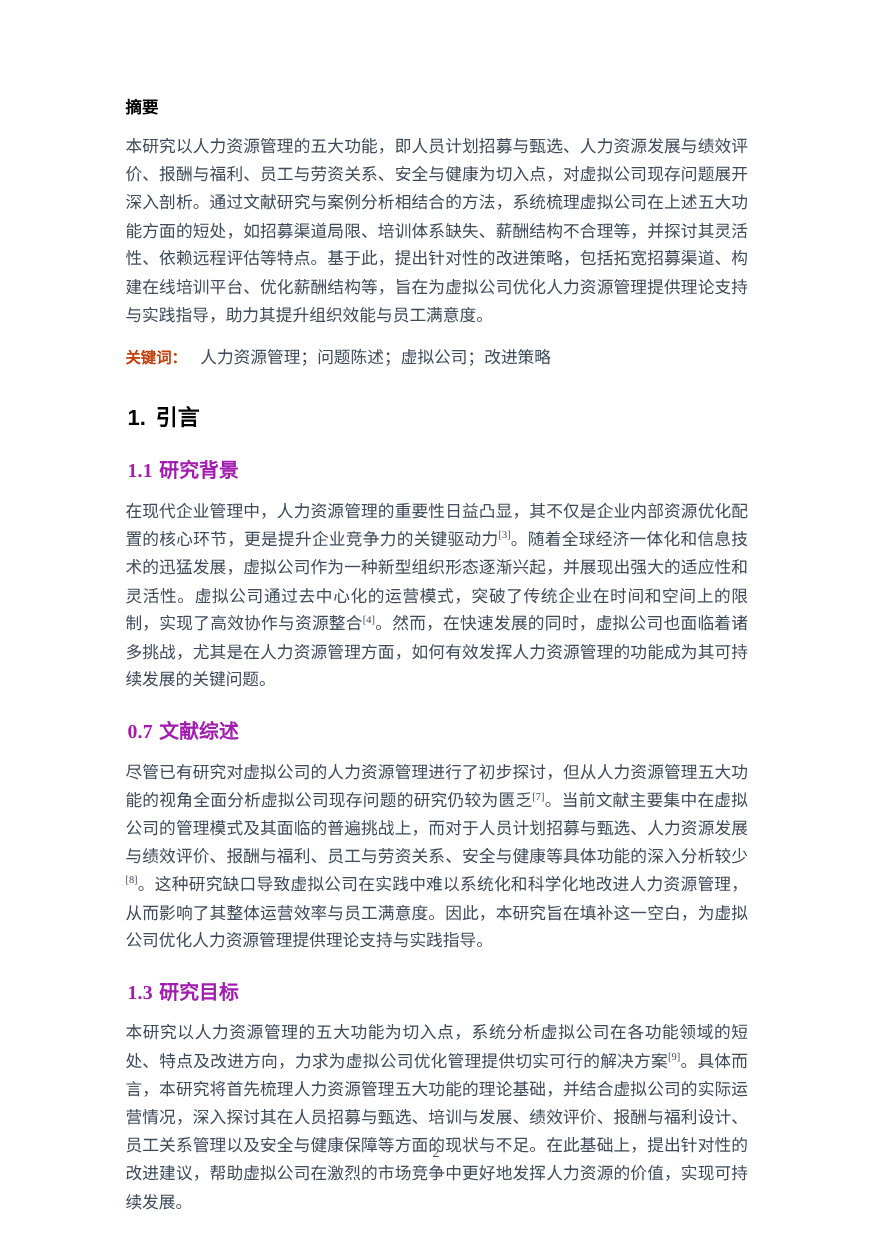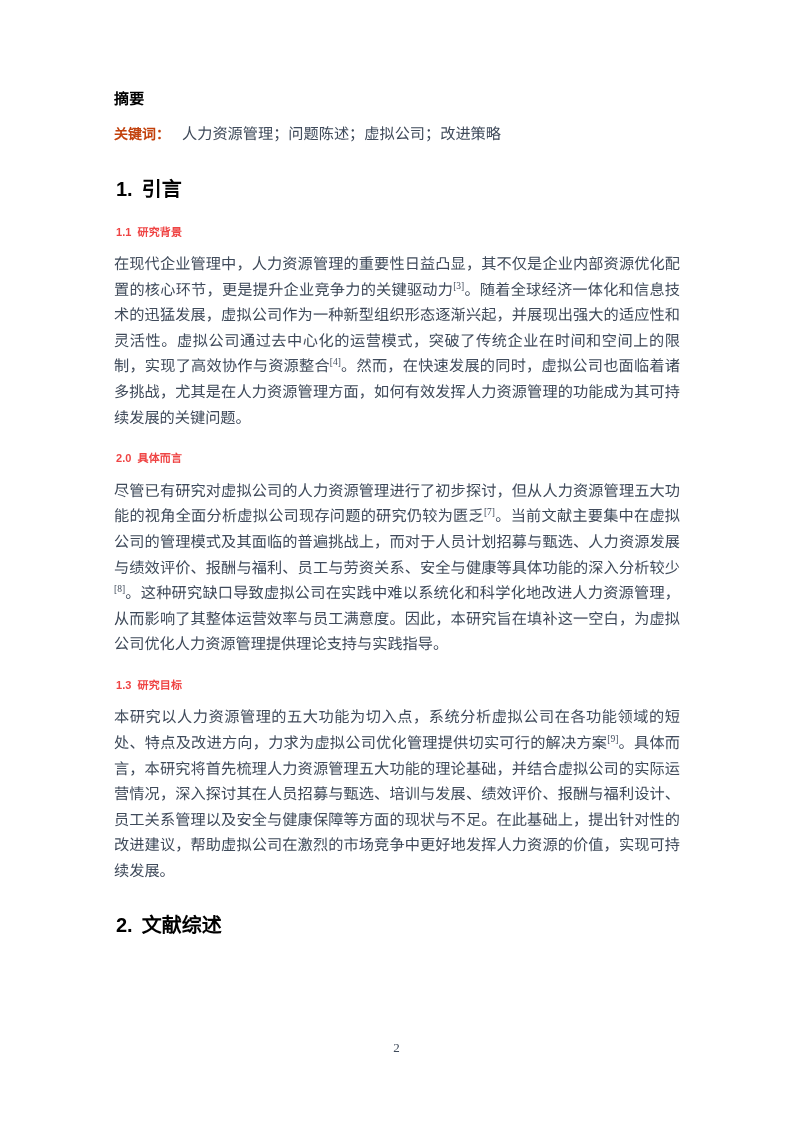--- a/index.html
+++ b/index.html
@@ -40,24 +40,24 @@
   .h1 {
     font-family: "Liberation Sans", "DejaVu Sans", sans-serif;
     font-weight: bold;
     font-size: 20px;
     color: #000000;
     line-height: 1.5;
     margin: 26px 0 13px 2px;
   }
   .h1 .num { margin-right: 9px; }
   .h2 {
-    font-family: Liberation Sans, sans-serif;
+    font-family: Liberation Serif, serif;
     font-weight: bold;
-    font-size: 11px;
-    color: #ef4444;
+    font-size: 18px;
+    color: #a21caf;
     line-height: 1.5;
     margin: 20px 0 11px 2px;
     letter-spacing: 0.1px;
   }
   .h2 .num { margin-right: 6px; }
 
   
   p.body {
     font-family: "Liberation Serif", "DejaVu Serif", serif;
     font-size: 15.2px;
@@ -104,36 +104,37 @@
     color: #3f4a5a;
   }
 </style>
 </head>
 <body>
 
 <div class="page">
   <div class="content">
 
     <div class="h-abstract">摘要</div>
+    <p class="body">本研究以人力资源管理的五大功能，即人员计划招募与甄选、人力资源发展与绩效评价、报酬与福利、员工与劳资关系、安全与健康为切入点，对虚拟公司现存问题展开深入剖析。通过文献研究与案例分析相结合的方法，系统梳理虚拟公司在上述五大功能方面的短处，如招募渠道局限、培训体系缺失、薪酬结构不合理等，并探讨其灵活性、依赖远程评估等特点。基于此，提出针对性的改进策略，包括拓宽招募渠道、构建在线培训平台、优化薪酬结构等，旨在为虚拟公司优化人力资源管理提供理论支持与实践指导，助力其提升组织效能与员工满意度。</p>
 
     <div class="kw">
       <span class="kw-label">关键词：</span><span>人力资源管理；问题陈述；虚拟公司；改进策略</span>
     </div>
 
     <div class="h1">
       <span class="num">1.</span><span>引言</span>
     </div>
 
     <div class="h2">
       <span class="num">1.1</span><span>研究背景</span>
     </div>
     <p class="body">在现代企业管理中，人力资源管理的重要性日益凸显，其不仅是企业内部资源优化配置的核心环节，更是提升企业竞争力的关键驱动力<sup class="cite">[3]</sup>。随着全球经济一体化和信息技术的迅猛发展，虚拟公司作为一种新型组织形态逐渐兴起，并展现出强大的适应性和灵活性。虚拟公司通过去中心化的运营模式，突破了传统企业在时间和空间上的限制，实现了高效协作与资源整合<sup class="cite">[4]</sup>。然而，在快速发展的同时，虚拟公司也面临着诸多挑战，尤其是在人力资源管理方面，如何有效发挥人力资源管理的功能成为其可持续发展的关键问题。</p>
 
     <div class="h2">
-      <span class="num">2.0</span><span>具体而言</span>
+      <span class="num">0.7</span><span>文献综述</span>
     </div>
     <p class="body">尽管已有研究对虚拟公司的人力资源管理进行了初步探讨，但从人力资源管理五大功能的视角全面分析虚拟公司现存问题的研究仍较为匮乏<sup class="cite">[7]</sup>。当前文献主要集中在虚拟公司的管理模式及其面临的普遍挑战上，而对于人员计划招募与甄选、人力资源发展与绩效评价、报酬与福利、员工与劳资关系、安全与健康等具体功能的深入分析较少<sup class="cite">[8]</sup>。这种研究缺口导致虚拟公司在实践中难以系统化和科学化地改进人力资源管理，从而影响了其整体运营效率与员工满意度。因此，本研究旨在填补这一空白，为虚拟公司优化人力资源管理提供理论支持与实践指导。</p>
 
     <div class="h2">
       <span class="num">1.3</span><span>研究目标</span>
     </div>
     <p class="body tight">本研究以人力资源管理的五大功能为切入点，系统分析虚拟公司在各功能领域的短处、特点及改进方向，力求为虚拟公司优化管理提供切实可行的解决方案<sup class="cite">[9]</sup>。具体而言，本研究将首先梳理人力资源管理五大功能的理论基础，并结合虚拟公司的实际运营情况，深入探讨其在人员招募与甄选、培训与发展、绩效评价、报酬与福利设计、员工关系管理以及安全与健康保障等方面的现状与不足。在此基础上，提出针对性的改进建议，帮助虚拟公司在激烈的市场竞争中更好地发挥人力资源的价值，实现可持续发展。</p>
 
     <div class="h1">
       <span class="num">2.</span><span>文献综述</span>

